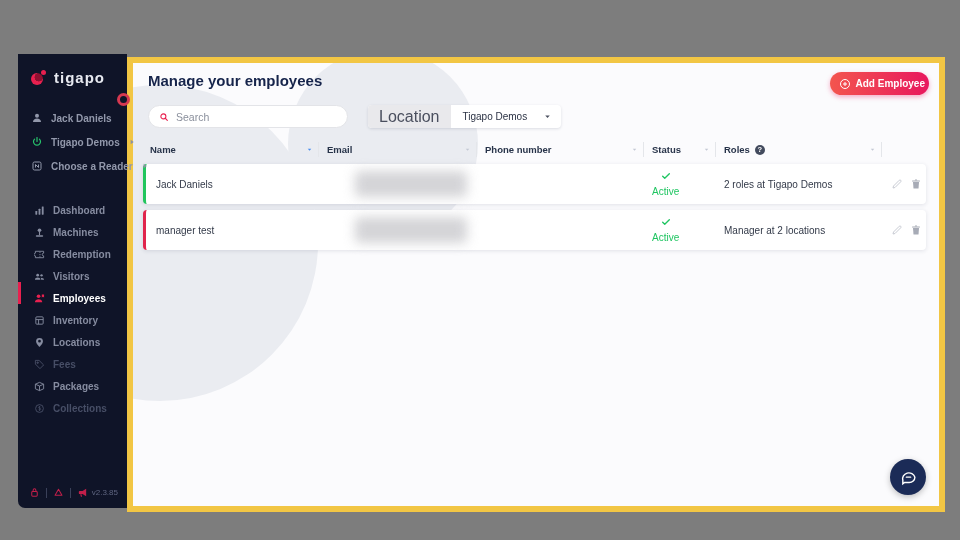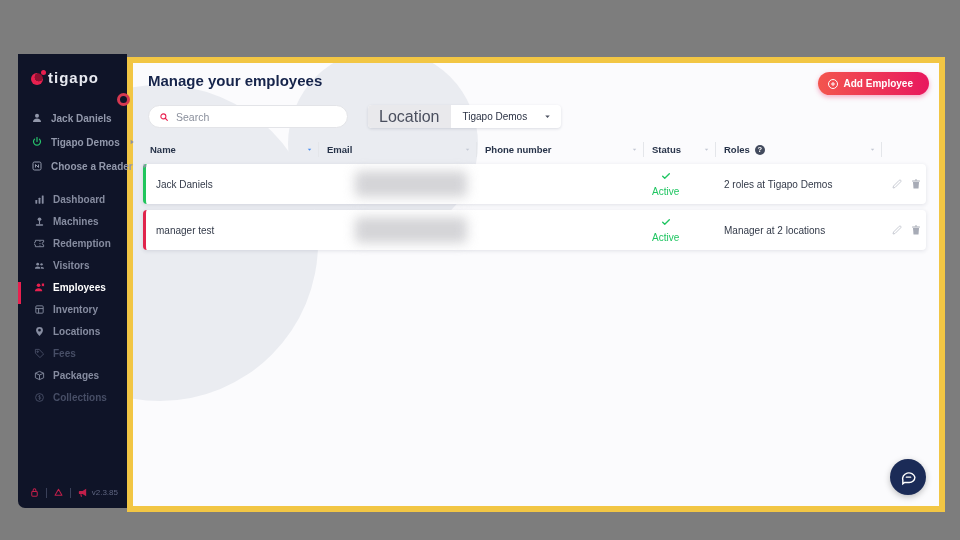--- a/index.html
+++ b/index.html
@@ -5,37 +5,37 @@
   * { box-sizing: border-box; margin: 0; padding: 0; }
   html,body { width:960px; height:540px; overflow:hidden; }
   body { font-family:"Liberation Sans", sans-serif; background:#7d7d7d; position:relative; }
 
   .icn { display:inline-flex; align-items:center; justify-content:center; flex:none; }
   .icn svg { width:100%; height:100%; display:block; }
 
   
   .sidebar { position:absolute; left:18px; top:54px; width:109px; height:454px;
     background:#0f1428; border-radius:0 0 0 7px; z-index:2; display:flex; flex-direction:column; }
-  .logo { display:flex; align-items:center; gap:2px; padding:15px 11px 20px 13px; cursor:pointer; }
+  .logo { display:flex; align-items:center; gap:8px; padding:15px 11px 20px 13px; cursor:pointer; }
   .logo-glyph { position:relative; width:15px; height:15px; flex:none; }
   .logo-glyph .big { position:absolute; left:0; bottom:0; width:12px; height:12px; border-radius:50%;
     background:radial-gradient(circle at 65% 35%, #8f1030 0 38%, #e8204f 40%); }
   .logo-glyph .dot { position:absolute; right:0; top:0; width:5px; height:5px; border-radius:50%; background:#e8204f; }
   .logo-text { color:#e7e9f0; font-size:15px; font-weight:700; letter-spacing:1px; }
 
   .acct-item { display:flex; align-items:center; gap:8px; height:24px; padding:0 9px 0 13px;
     color:#9younger298ab; cursor:pointer; }
   .acct-item { color:#9298ab; }
   .acct-item .icn { width:12px; height:12px; }
   .acct-item .lbl { font-size:10px; font-weight:600; white-space:nowrap; }
   .acct-item .chev { width:8px; height:8px; margin-left:auto; color:#8b90a3; }
   .icn.green { color:#27c46d; }
 
   .menu { margin-top:16px; }
-  .menu-item { display:flex; align-items:flex-start; gap:8px; height:22px; padding:0 20px 0 13px;
+  .menu-item { display:flex; align-items:flex-end; gap:8px; height:22px; padding:0 20px 0 13px;
     color:#868ca0; border-left:3px solid transparent; cursor:pointer; }
   .menu-item .icn { width:11px; height:11px; }
   .menu-item .lbl { font-size:10px; font-weight:600; white-space:nowrap; }
   .menu-item.active { color:#ffffff; border-left-color:#e8204f; }
   .menu-item.active .icn { color:#e8204f; }
   .menu-item.disabled { color:#474e66; cursor:default; }
 
   .side-footer { margin-top:auto; display:flex; align-items:center; padding:0 9px 10px 11px; }
   .foot-icons { display:flex; align-items:center; gap:6px; }
   .foot-icons .icn { width:11px; height:11px; color:#c21f4a; cursor:pointer; }
@@ -49,21 +49,21 @@
   
   .window { position:absolute; left:127px; top:57px; width:818px; height:455px;
     border:6px solid #f2c644; background:#fbfbfd; overflow:hidden; }
   .blob { position:absolute; border-radius:50%; background:#eaecf1; }
   .blob1 { left:155px; top:-14px; width:190px; height:190px; }
   .blob2 { left:-131px; top:22px; width:316px; height:316px; }
 
   .page-header { position:relative; display:flex; align-items:flex-start; justify-content:space-between;
     padding:9px 10px 0 15px; }
   .page-header h1 { font-size:15px; font-weight:700; color:#16244b; }
-  .add-btn { display:flex; align-items:center; gap:5px; height:23px; padding:0 16px 0 9px; border:none;
+  .add-btn { display:flex; align-items:center; gap:5px; height:23px; padding:0 4px 0 9px; border:none;
     border-radius:12px; background:linear-gradient(90deg,#f3554e,#e8175e); color:#fff;
     font-family:inherit; font-size:10px; font-weight:700; cursor:pointer; box-shadow:0 2px 5px rgba(232,23,94,.35); }
   .add-btn .icn { width:12px; height:12px; }
 
   .controls { position:relative; display:flex; align-items:flex-end; margin:10px 0 0 15px; }
   .search { display:flex; align-items:center; gap:7px; width:200px; height:23px; padding:0 10px;
     background:#fff; border:1px solid #e3e4e8; border-radius:12px; }
   .search .icn { width:10px; height:10px; color:#e8204f; }
   .search input { border:none; outline:none; background:transparent; width:100%;
     font-family:inherit; font-size:10.5px; color:#333; }

